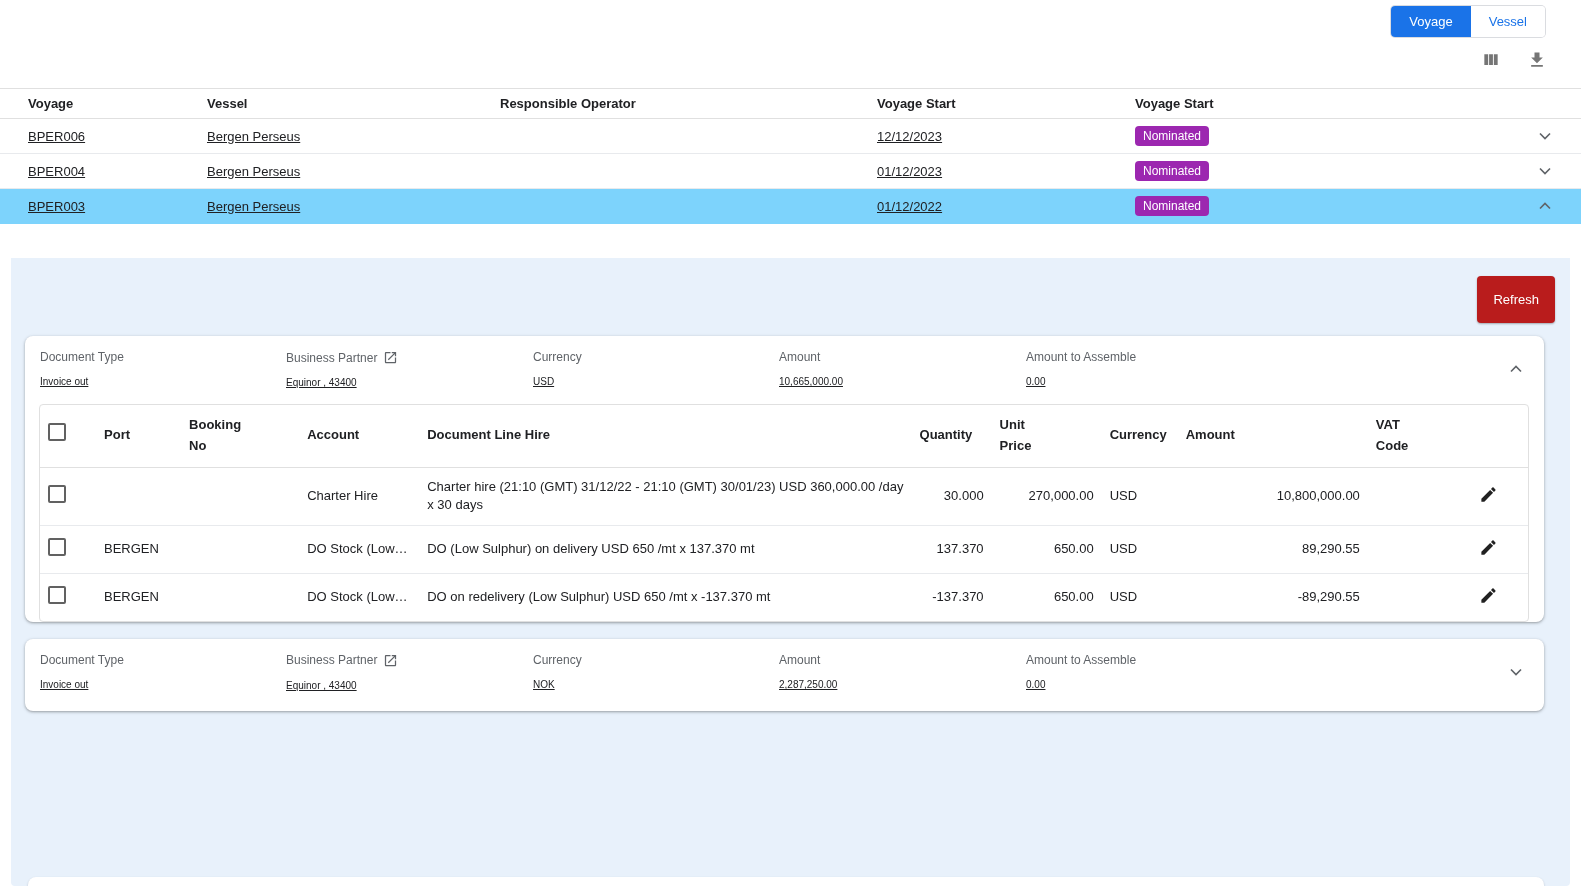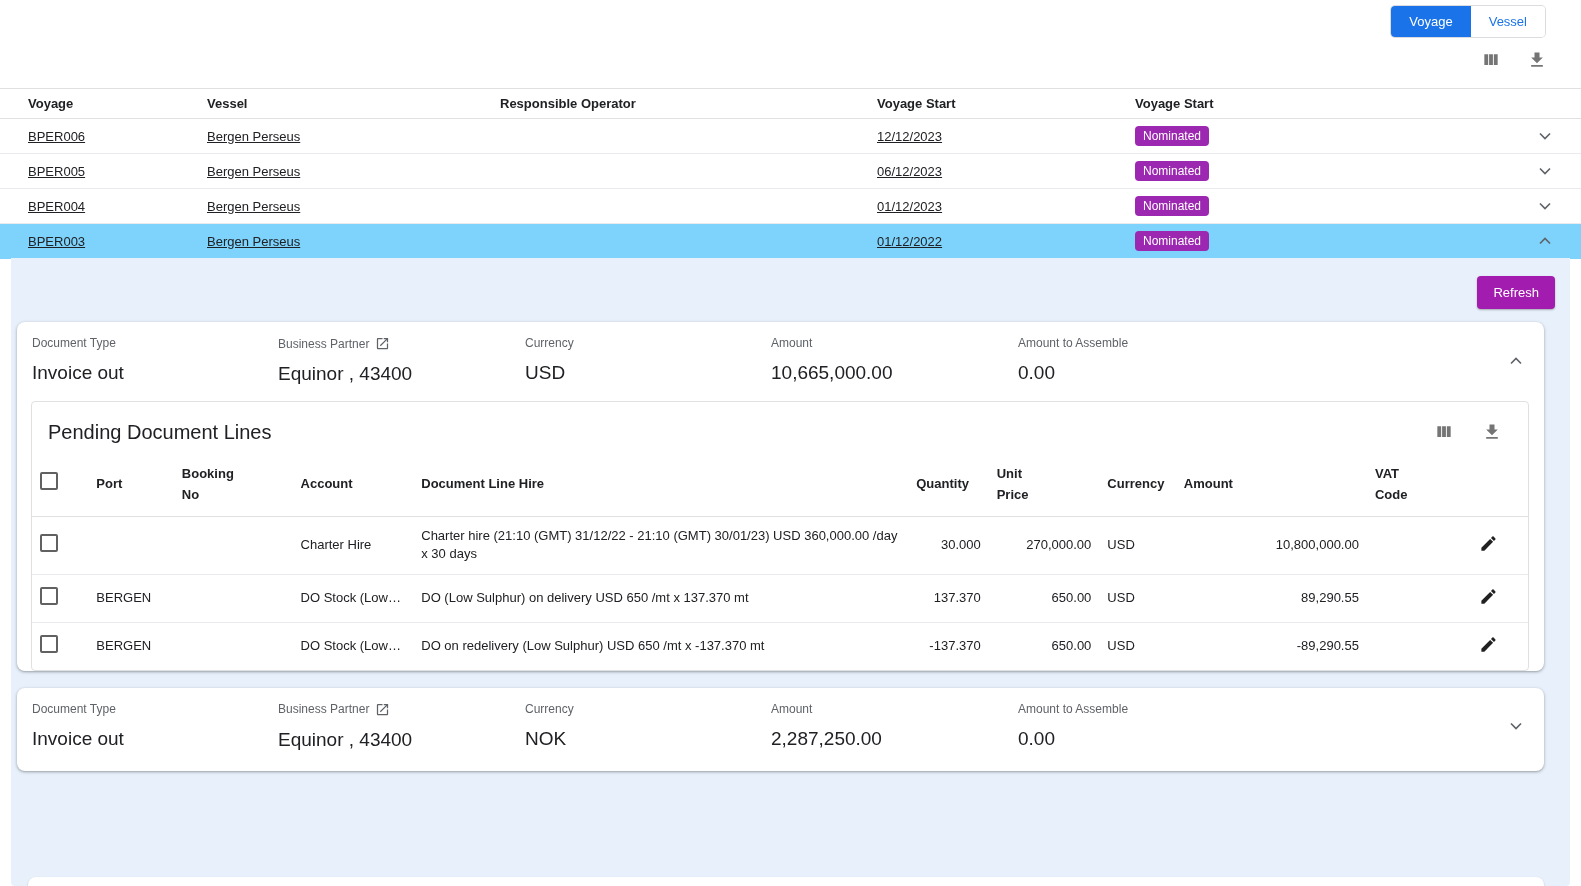--- a/index.html
+++ b/index.html
@@ -46,38 +46,38 @@
   }
   .chev-cell { text-align: right; padding-right: 24px !important; }
 
   
   .expanded-region {
     position: absolute; left: 11px; right: 11px; top: 258px; bottom: 0;
     background: #e8f1fb; border-radius: 0 0 4px 4px;
   }
   .refresh-row { display: flex; justify-content: flex-end; padding: 18px 15px 0 0; }
   .btn-primary {
-    background: #a21caf; color: #fff; border: none; border-radius: 4px;
-    font-size: 13px; font-family: inherit; padding: 9px 16px; cursor: pointer;
+    background: #b91c1c; color: #fff; border: none; border-radius: 4px;
+    font-size: 13px; font-family: inherit; padding: 16px 16px; cursor: pointer;
     box-shadow: 0 1px 2px rgba(0,0,0,.3);
   }
 
   .doc-card {
-    background: #fff; border-radius: 8px; margin: 13px 26px 0 6px;
+    background: #fff; border-radius: 8px; margin: 13px 26px 0 14px;
     box-shadow: 0 1px 2px rgba(60,64,67,.3), 0 1px 3px 1px rgba(60,64,67,.15);
   }
   .card-head {
     display: grid; grid-template-columns: 246px 247px 246px 247px 1fr 40px;
     padding: 14px 16px 16px 15px; align-items: start;
   }
   .field .flabel {
     font-size: 12px; color: #5f6368; display: flex; align-items: center; gap: 6px;
     margin-bottom: 12px;
   }
-  .field .fvalue { font-size: 19px; color: #202124; }
+  .field .fvalue { font-size: 10px; color: #202124; text-decoration: underline; }
   .card-chev { justify-self: end; align-self: center; }
 
   
   .pending-panel {
     margin: 0 15px 12px 14px; border: 1px solid #e0e0e0; border-radius: 4px;
     background: #fff; overflow: hidden;
   }
   .pending-head {
     display: flex; align-items: center; justify-content: space-between;
     padding: 18px 24px 10px 16px;
@@ -182,34 +182,20 @@
     <td><span class="status-badge">Nominated</span></td>
     <td class="chev-cell">
       <button class="icon-btn" style="display:inline-block">
         <svg width="20" height="20" viewBox="0 0 24 24">
               <use class="chev-use" href="#i-chev-down"></use>
             </svg>
       </button>
     </td>
   </tr>
 
-  <tr class="vrow">
-    <td class="pad-l">BPER005</td>
-    <td>Bergen Perseus</td>
-    <td></td>
-    <td>06/12/2023</td>
-    <td><span class="status-badge">Nominated</span></td>
-    <td class="chev-cell">
-      <button class="icon-btn" style="display:inline-block">
-        <svg width="20" height="20" viewBox="0 0 24 24">
-              <use class="chev-use" href="#i-chev-down"></use>
-            </svg>
-      </button>
-    </td>
-  </tr>
 
   <tr class="vrow">
     <td class="pad-l">BPER004</td>
     <td>Bergen Perseus</td>
     <td></td>
     <td>01/12/2023</td>
     <td><span class="status-badge">Nominated</span></td>
     <td class="chev-cell">
       <button class="icon-btn" style="display:inline-block">
         <svg width="20" height="20" viewBox="0 0 24 24">
@@ -270,35 +256,20 @@
         <div class="fvalue">0.00</div>
       </div>
       <button class="icon-btn card-chev">
         <svg width="20" height="20" viewBox="0 0 24 24">
             <use href="#i-chev-up"></use>
           </svg>
       </button>
     </div>
 
     <div class="pending-panel">
-      <div class="pending-head">
-        <div class="pending-title">Pending Document Lines</div>
-        <div class="pending-icons">
-          <button class="icon-btn">
-              <svg width="20" height="20" viewBox="0 0 24 24">
-                <use href="#i-columns"></use>
-              </svg>
-            </button>
-          <button class="icon-btn">
-              <svg width="20" height="20" viewBox="0 0 24 24">
-                <use href="#i-download"></use>
-              </svg>
-            </button>
-        </div>
-      </div>
       <table class="lines">
         <colgroup>
           <col class="c-check">
             <col class="c-port">
             <col class="c-booking">
             <col class="c-account">
           <col class="c-text">
             <col class="c-qty">
             <col class="c-unit">
             <col class="c-cur">

